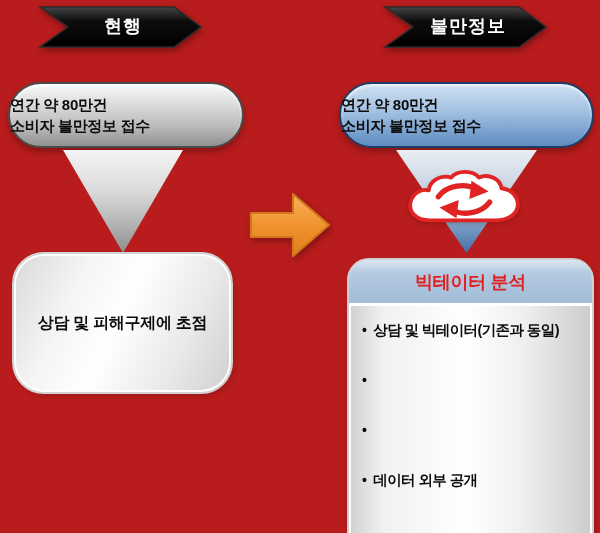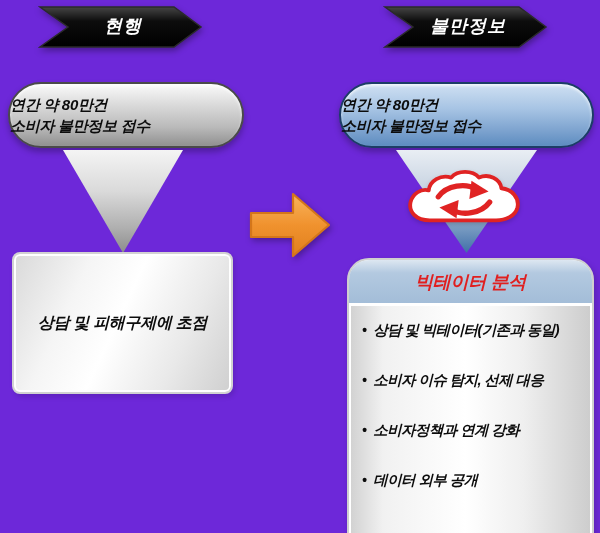--- a/index.html
+++ b/index.html
@@ -1,21 +1,20 @@
 <!DOCTYPE html>
 <html><head>
 <meta charset="utf-8">
 <style>
   * { margin:0; padding:0; box-sizing:border-box; }
   html,body { background:#ffffff; }
   body { font-family:"Liberation Sans","DejaVu Sans",sans-serif; }
   .canvas {
-    position:relative; width:600px; height:533px; background:#6d28d9;
+    position:relative; width:600px; height:533px; background:#b91c1c;
     overflow:hidden;
-    font-style:italic;
   }
 
   
   .banner { position:absolute; width:165px; height:44px;
     filter:drop-shadow(1px 3px 3px rgba(0,0,0,0.35)); }
   .banner.left  { left:38px;  top:5px; }
   .banner.right { left:383px; top:5px; }
   .banner svg { position:absolute; left:0; top:0; }
   .banner .label {
     position:absolute; left:30px; right:25px; top:0; bottom:2px;
@@ -54,21 +53,21 @@
   .cloud { position:absolute; left:404px; top:169px; width:120px; height:62px;
     filter:drop-shadow(0 2px 2px rgba(0,0,0,0.18)); }
 
   
   .transform-arrow { position:absolute; left:249px; top:191px; width:84px; height:69px;
     filter:drop-shadow(2px 3px 3px rgba(0,0,0,0.3)); }
 
   
   .result-box {
     position:absolute; left:12px; top:252px; width:221px; height:142px;
-    border:2px solid #d2d2d2; border-radius:8px;
+    border:2px solid #d2d2d2; border-radius:32px;
     background:linear-gradient(115deg,#d9d9d9 0%,#f5f5f5 28%,#ffffff 48%,#e9e9e9 75%,#cfcfcf 100%);
     box-shadow:inset 0 0 0 2px #ffffff, 2px 3px 5px rgba(0,0,0,0.12);
     display:flex; align-items:center; justify-content:center;
     font-size:16px; font-weight:bold; color:#0c0c0c; letter-spacing:-0.3px;
   }
 
   
   .panel {
     position:absolute; left:347px; top:258px; width:247px; height:316px;
     border:2px solid #cfcfcf; border-radius:22px; overflow:hidden;
@@ -162,25 +161,23 @@
     <div class="panel-header">
       <span class="panel-title">빅테이터 분석</span>
     </div>
     <ul class="panel-list">
       <li>
         <span class="marker">•</span>
         <span>상담 및 빅테이터(기존과 동일)</span>
       </li>
       <li>
         <span class="marker">•</span>
-        <span>소비자 이슈 탐지, 선제 대응</span>
       </li>
       <li>
         <span class="marker">•</span>
-        <span>소비자정책과 연계 강화</span>
       </li>
       <li>
         <span class="marker">•</span>
         <span>데이터 외부 공개</span>
       </li>
     </ul>
   </div>
 
 </div>
 

